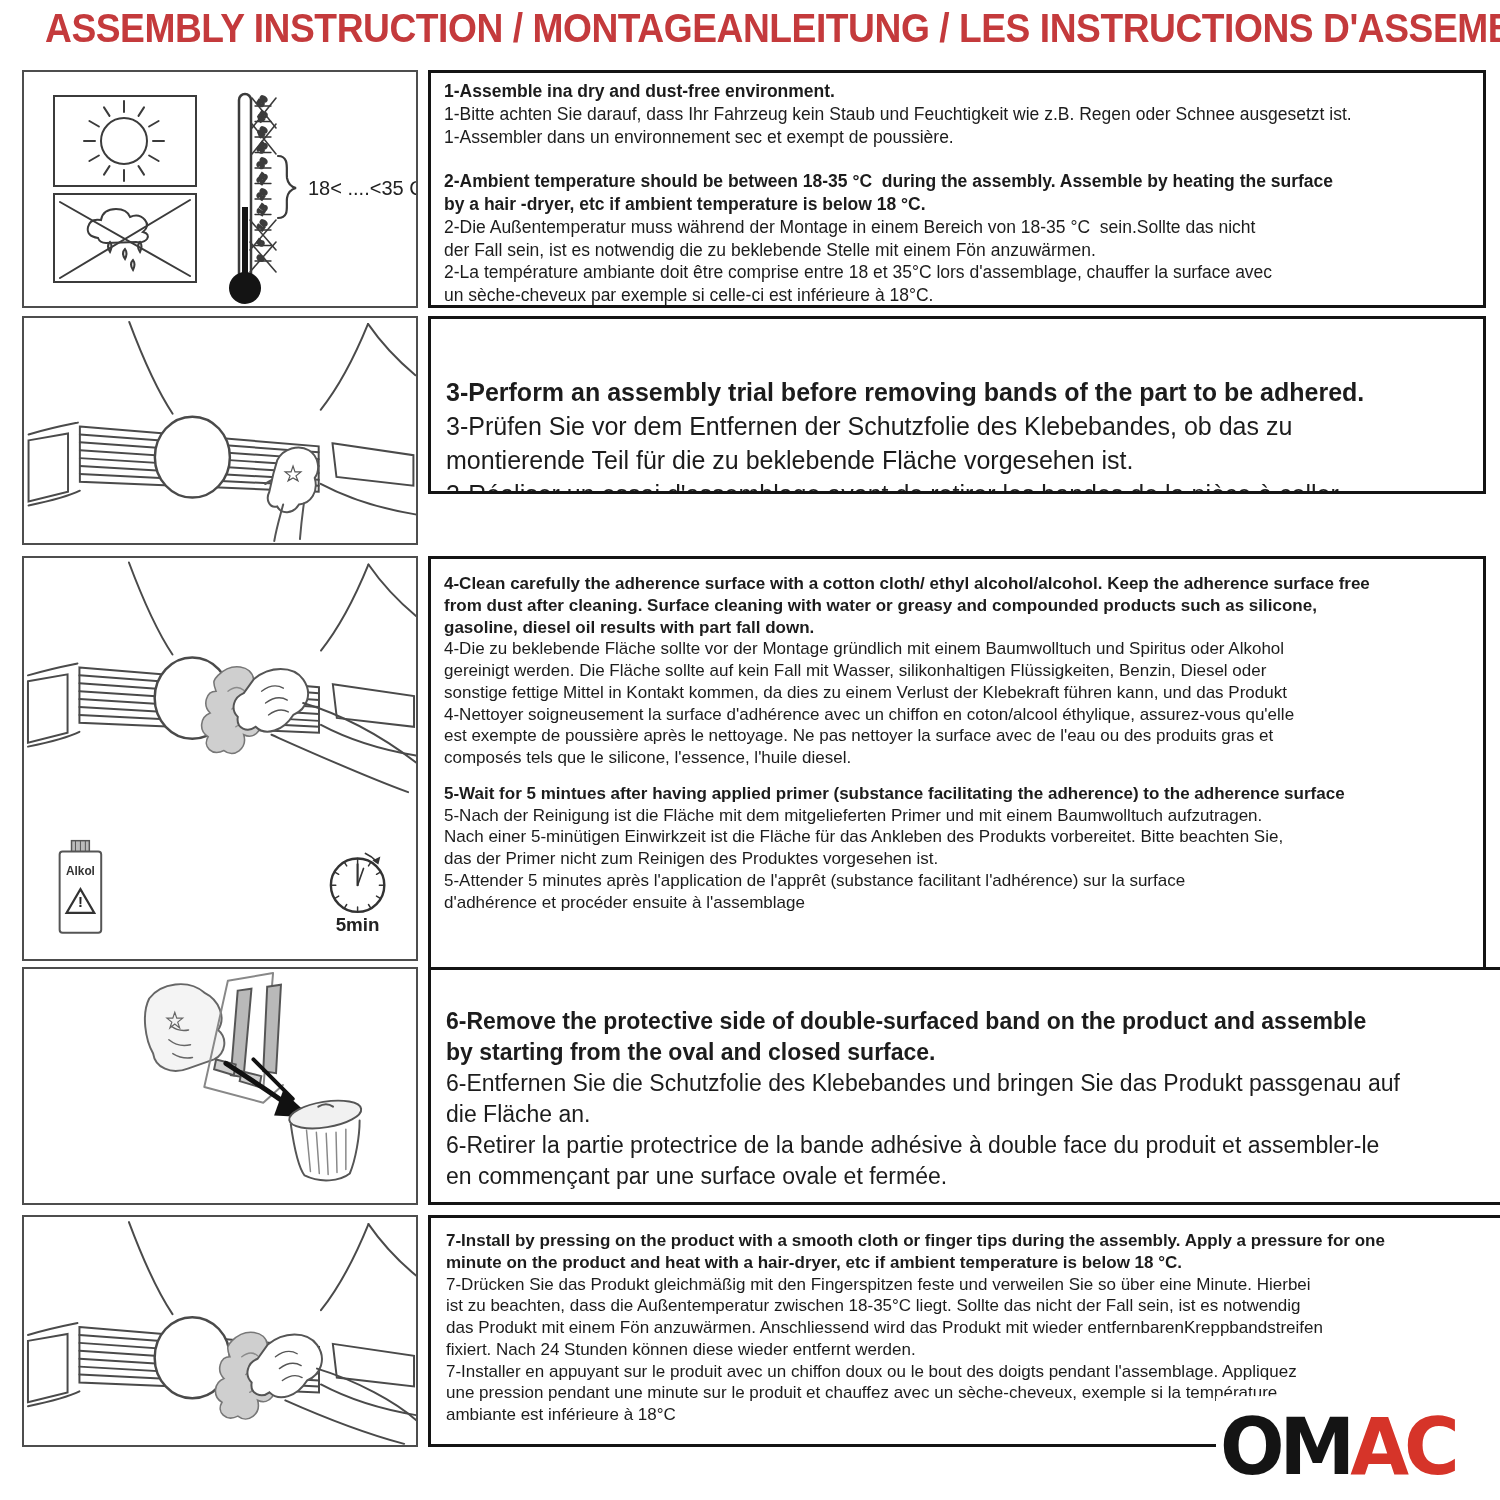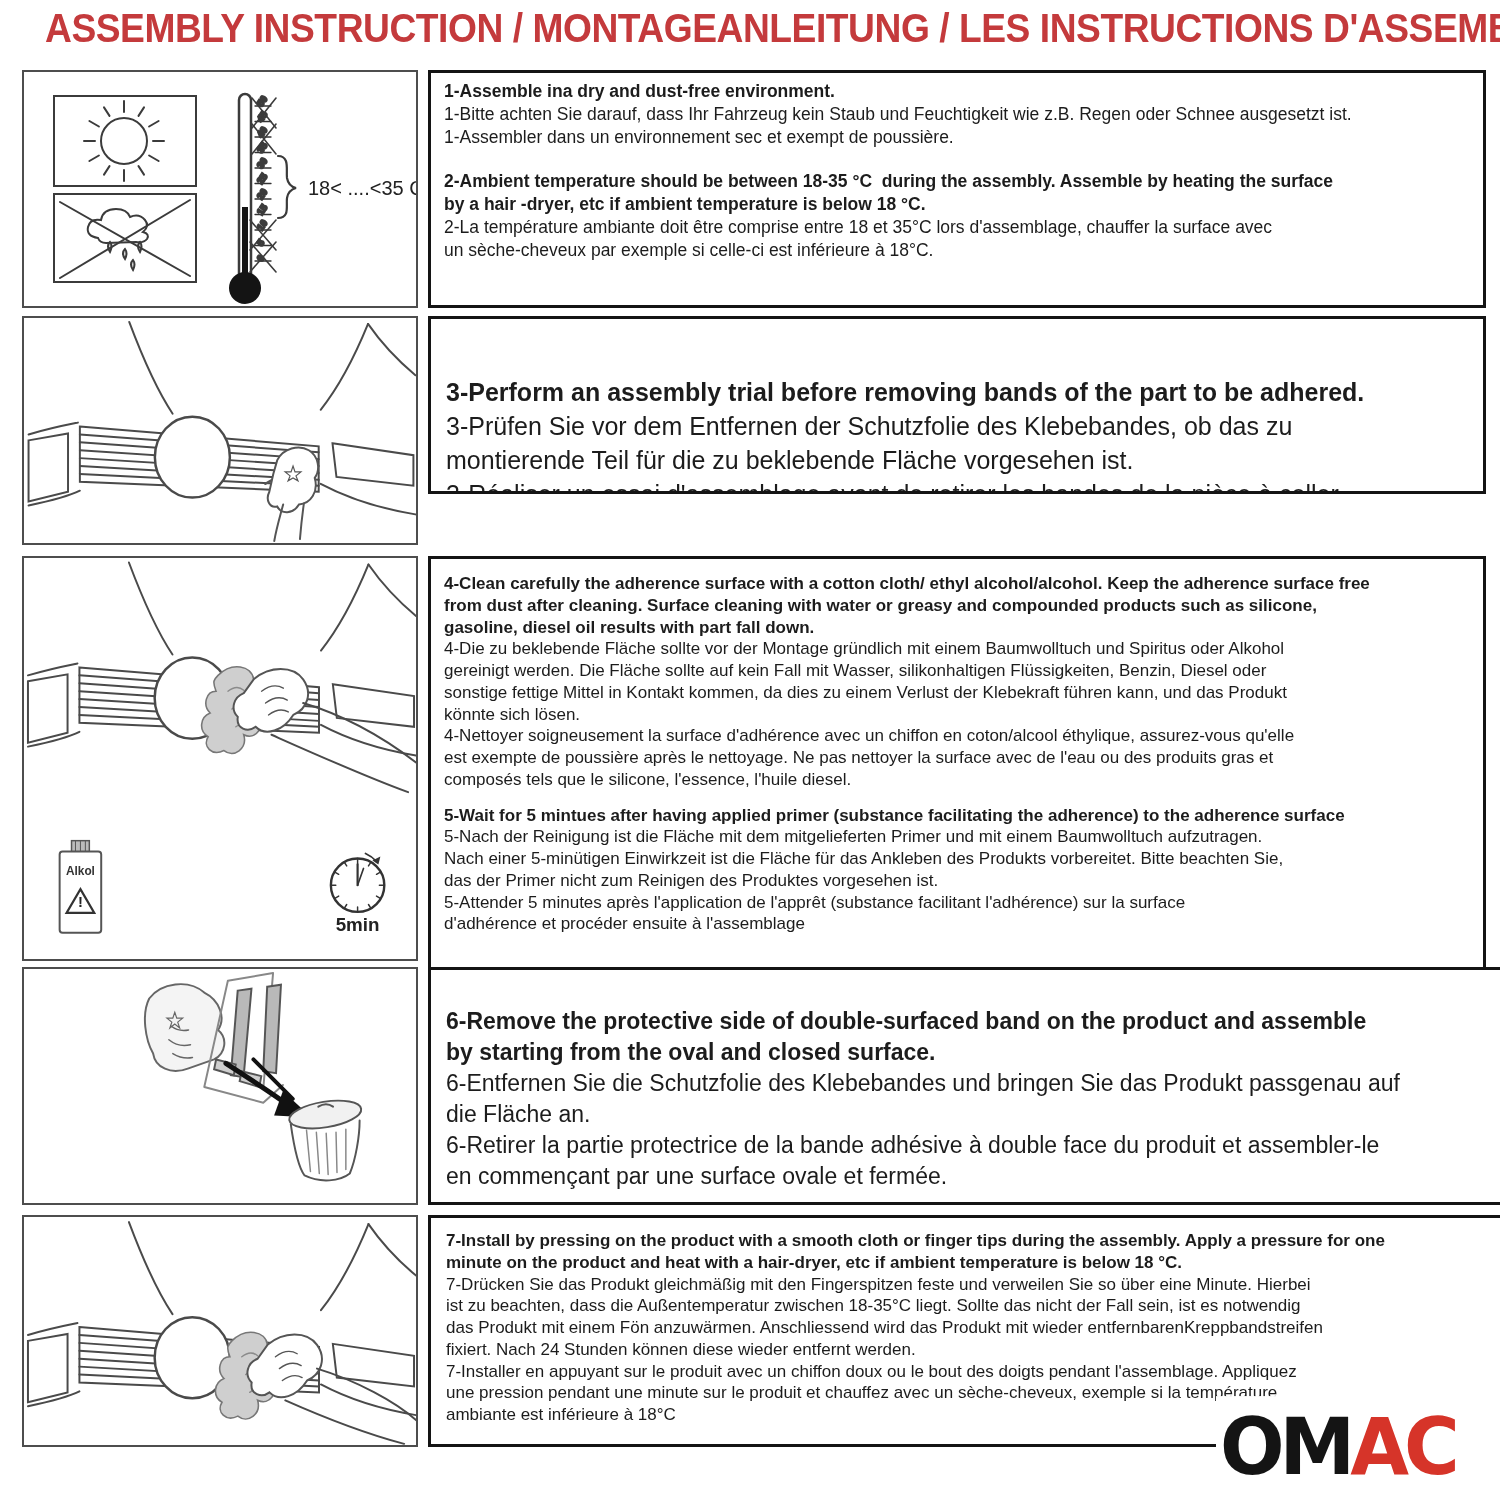--- a/index.html
+++ b/index.html
@@ -108,20 +108,24 @@
         </div>
         <div class="para">
           <div class="line">1-Assembler dans un environnement sec et exempt de poussière.</div>
         </div>
         <div class="spacer"></div>
         <div class="para bold">
           <div class="line">2-Ambient temperature should be between 18-35 °C  during the assembly. Assemble by heating the surface</div>
           <div class="line">by a hair -dryer, etc if ambient temperature is below 18 °C.</div>
         </div>
         <div class="para">
+          <div class="line">2-Die Außentemperatur muss während der Montage in einem Bereich von 18-35 °C  sein.Sollte das nicht</div>
+          <div class="line">der Fall sein, ist es notwendig die zu beklebende Stelle mit einem Fön anzuwärmen.</div>
+        </div>
+        <div class="para">
           <div class="line">2-La température ambiante doit être comprise entre 18 et 35°C lors d'assemblage, chauffer la surface avec</div>
           <div class="line">un sèche-cheveux par exemple si celle-ci est inférieure à 18°C.</div>
         </div>
       </div>
   </section>
 
   <section class="box img-box" style="left:22px;top:316px;width:396px;height:229px;">
     <svg width="392" height="225" viewBox="0 0 396 228">
       <g fill="none" stroke="#4a4a4a" stroke-width="2" stroke-linecap="round">
         <path d="M4,124 L44,117 L44,176 L4,186 Z"></path>
@@ -208,21 +212,20 @@
     <div class="paras">
         <div class="para bold">
           <div class="line">4-Clean carefully the adherence surface with a cotton cloth/ ethyl alcohol/alcohol. Keep the adherence surface free</div>
           <div class="line">from dust after cleaning. Surface cleaning with water or greasy and compounded products such as silicone,</div>
           <div class="line">gasoline, diesel oil results with part fall down.</div>
         </div>
         <div class="para">
           <div class="line">4-Die zu beklebende Fläche sollte vor der Montage gründlich mit einem Baumwolltuch und Spiritus oder Alkohol</div>
           <div class="line">gereinigt werden. Die Fläche sollte auf kein Fall mit Wasser, silikonhaltigen Flüssigkeiten, Benzin, Diesel oder</div>
           <div class="line">sonstige fettige Mittel in Kontakt kommen, da dies zu einem Verlust der Klebekraft führen kann, und das Produkt</div>
-          <div class="line">könnte sich lösen.</div>
         </div>
         <div class="para">
           <div class="line">4-Nettoyer soigneusement la surface d'adhérence avec un chiffon en coton/alcool éthylique, assurez-vous qu'elle</div>
           <div class="line">est exempte de poussière après le nettoyage. Ne pas nettoyer la surface avec de l'eau ou des produits gras et</div>
           <div class="line">composés tels que le silicone, l'essence, l'huile diesel.</div>
         </div>
         <div class="spacer"></div>
         <div class="para bold">
           <div class="line">5-Wait for 5 mintues after having applied primer (substance facilitating the adherence) to the adherence surface</div>
         </div>

